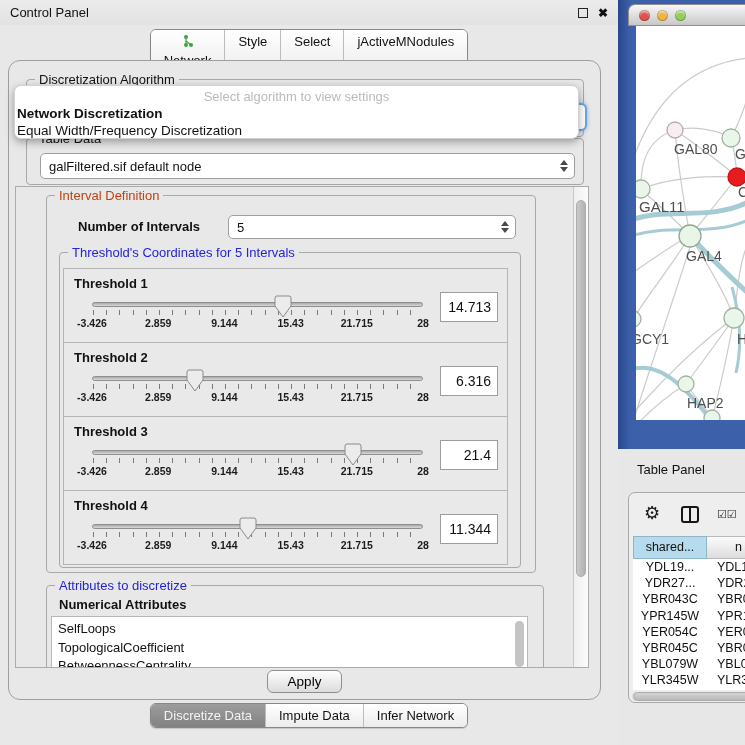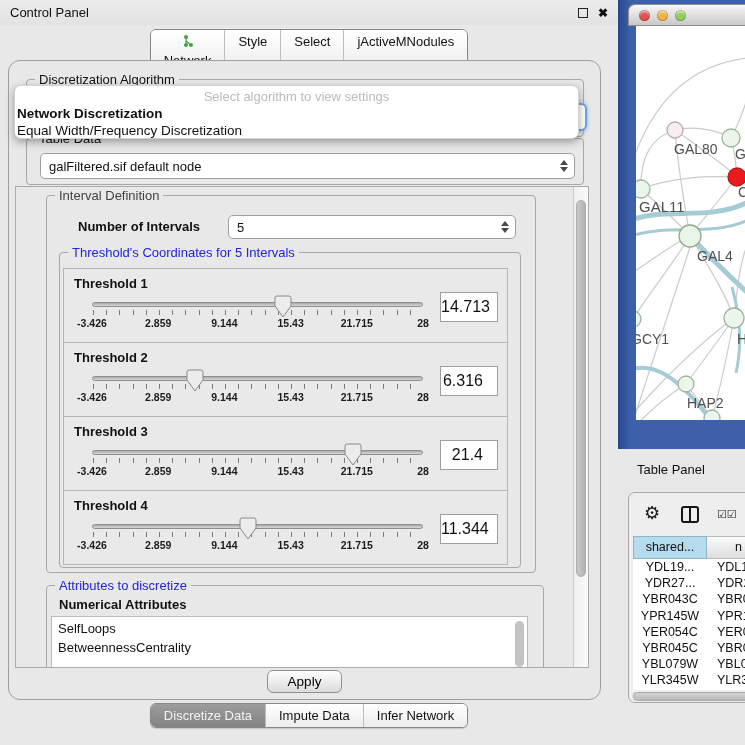--- a/index.html
+++ b/index.html
@@ -53,38 +53,38 @@
   .combo-tabledata { left:13px; right:8px; top:14px; height:26px; }
 
   .scrollpane { position:absolute; top:125px; left:6px; width:574px; height:482px;
                 border:1px solid #ABABAB; background:#E8E8E8; overflow:hidden; }
   .vscrollbar { position:absolute; top:0; right:0; width:15px; height:100%;
                 background:linear-gradient(90deg,#EFEFEF,#FBFBFB); border-left:1px solid #C8C8C8; }
   .vthumb { position:absolute; top:13px; left:2px; width:10px; height:377px; border-radius:6px;
             background:linear-gradient(90deg,#C9C9C9,#B2B2B2); border:1px solid #ADADAD; }
 
   .group-interval { top:8px; left:30px; width:490px; height:378px; }
-  .group-interval > .group-title { color:#404040; }
+  .group-interval > .group-title { color:#c2410c; }
   .noi-label { position:absolute; top:23px; left:31px; font-size:13px; font-weight:bold; }
   .combo-noi { top:19px; left:181px; width:288px; height:24px; }
 
   .group-thresholds { top:56px; left:12px; width:462px; height:316px; }
   .group-thresholds > .group-title { color:#2323DC; }
   .t-rows { position:absolute; top:16px; left:3px; width:445px; }
   .t-row { position:relative; height:75px; border:1px solid #B5B5B5; margin-top:-1px; background:#E9E9E9; }
   .t-label { position:absolute; top:7px; left:10px; font-size:13px; font-weight:bold; }
   .slider { position:absolute; left:28px; top:33px; width:331px; }
   .track { height:5px; border:1px solid #8F8F8F; border-radius:3px; background:linear-gradient(#A9A9A9,#D9D9D9); }
   .thumbwrap { position:absolute; top:-7px; width:18px; height:24px; }
   .ticks { height:5px; margin:3px 1px 0;
            background:repeating-linear-gradient(90deg,#7A7A7A 0,#7A7A7A 1px,transparent 1px,transparent 13.2px); }
   .ticklabels { position:relative; height:13px; margin-top:2px; font-size:10.5px; font-weight:bold; color:#1c1c1c; }
   .ticklabel { position:absolute; transform:translateX(-50%); white-space:nowrap; }
   .valuebox { position:absolute; right:9px; top:23px; width:58px; height:30px; background:#fff;
-              border:1px solid #9D9D9D; font-size:16px; text-align:right; line-height:28px; padding-right:14px; }
+              border:1px solid #9D9D9D; font-size:14px; text-align:right; line-height:28px; padding-right:6px; }
 
   .group-attrs { top:398px; left:30px; width:498px; height:200px; }
   .group-attrs > .group-title { color:#2323DC; }
   .attrs-listtitle { position:absolute; top:11px; left:12px; font-size:13px; font-weight:bold; }
   .attr-list { position:absolute; top:30px; left:4px; right:15px; height:150px; background:#fff;
                border:1px solid #B9B9B9; font-size:13px; padding:3px 0 0 6px; line-height:18.5px; }
   .attr-thumb { position:absolute; top:4px; right:3px; width:9px; height:46px; border-radius:5px;
                 background:#C4C4C4; }
 
   .bottomstrip { position:absolute; left:4px; right:4px; bottom:3px; height:30px; display:flex;
@@ -303,20 +303,21 @@
 
           </div>
         </div>
       </div>
 
       <div class="group group-attrs">
         <span class="group-title">Attributes to discretize</span>
         <span class="attrs-listtitle">Numerical Attributes</span>
         <div class="attr-list">
           <div>SelfLoops</div>
+          <div>TopologicalCoefficient</div>
           <div>BetweennessCentrality</div>
           <div class="attr-thumb"></div>
         </div>
       </div>
 
       <div class="vscrollbar">
         <div class="vthumb"></div>
       </div>
     </div>
 
@@ -387,21 +388,21 @@
           <circle cx="-3" cy="293" r="8" fill="#EBF6EA" stroke="#9FB3A0"></circle>
           <circle cx="98" cy="292" r="10" fill="#EBF6EA" stroke="#9FB3A0"></circle>
           <circle cx="50" cy="358" r="8" fill="#EBF6EA" stroke="#9FB3A0"></circle>
           <circle cx="76" cy="392" r="8" fill="#EBF6EA" stroke="#9FB3A0"></circle>
         </g>
       </svg>
       <div class="net-label" style="left:38px; top:115px;">GAL80</div>
       <div class="net-label" style="left:99px; top:120px;">G</div>
       <div class="net-label" style="left:3px;  top:172px; font-size:15px;">GAL11</div>
       <div class="net-label" style="left:102px; top:158px;">C</div>
-      <div class="net-label" style="left:61px; top:222px;">GAL4</div>
+      <div class="net-label" style="left:50px; top:222px;">GAL4</div>
       <div class="net-label" style="left:-5px; top:305px;">GCY1</div>
       <div class="net-label" style="left:101px; top:305px;">H</div>
       <div class="net-label" style="left:51px; top:369px;">HAP2</div>
     </div>
   </div>
 
   <div class="tp-region">
     <div class="tp-title">Table Panel</div>
     <div class="tp-box">
       <div class="tp-gear">⚙</div>

